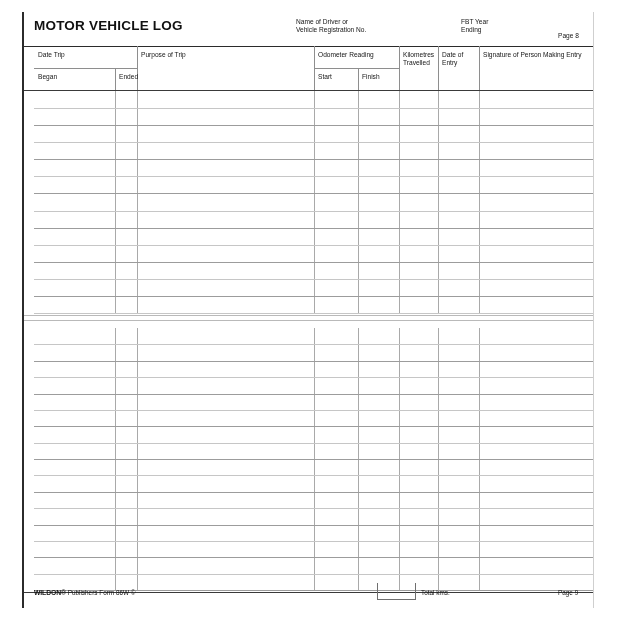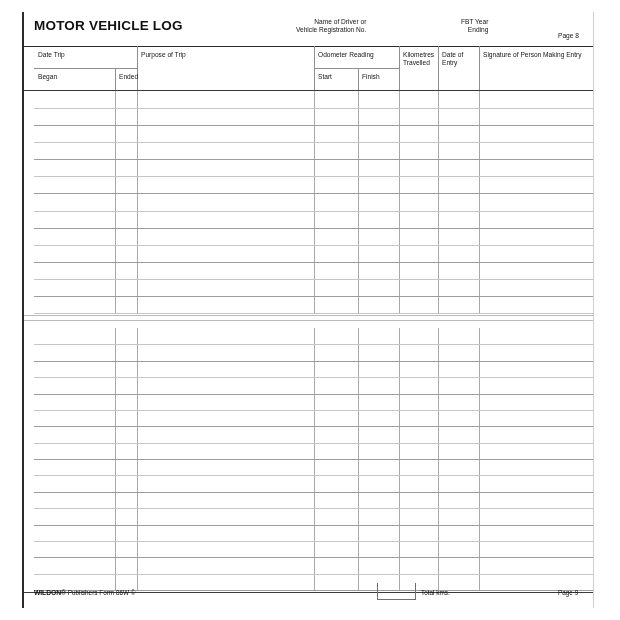--- a/index.html
+++ b/index.html
@@ -16,21 +16,21 @@
     left:22px;  top:12px;
     width:572px; height:596px;
     box-sizing:border-box;
     border-left:2px solid #2b2b2b;
     border-right:1px solid #cfcfcf;
     background:#ffffff;
   }
 
   
   #masthead{
-    position:absolute; left:0; top:0; width:100%; height:34px;text-align:right;
+    position:absolute; left:0; top:0; width:100%; height:34px;
   }
   .title{
     position:absolute; left:10px; top:6px;
     font-size:13.5px; font-weight:bold; letter-spacing:.2px;
     white-space:nowrap;
   }
   .mh-block{ position:absolute; font-size:6.6px; line-height:8.2px; color:#151515; }
   #mh-driver{ left:272px; top:6px; }
   #mh-fbt{ left:437px; top:6px; }
   #mh-page-top{ left:534px; top:20px; font-size:6.6px; }

